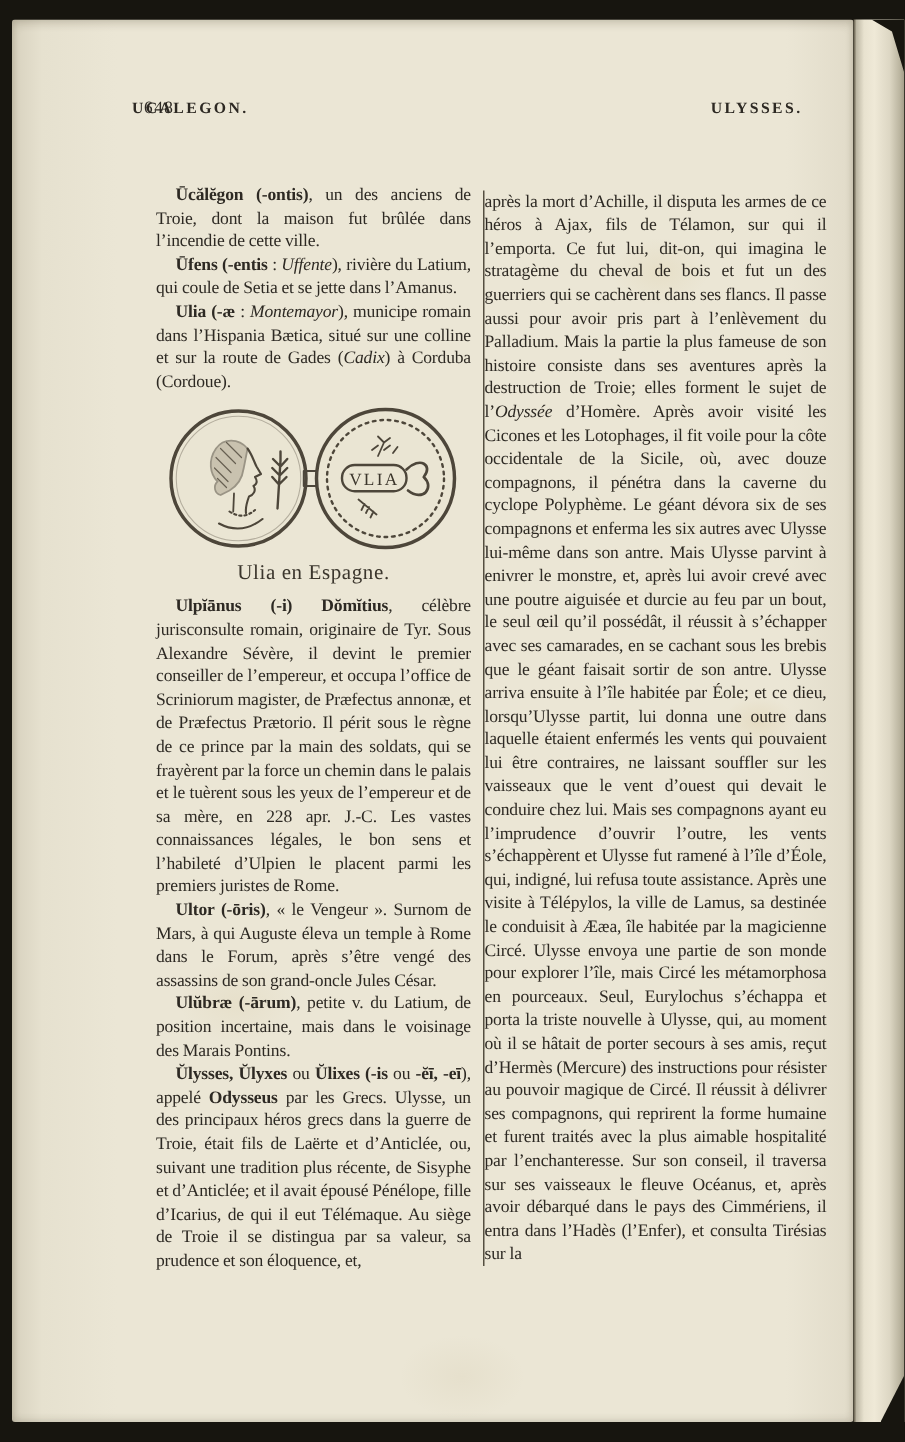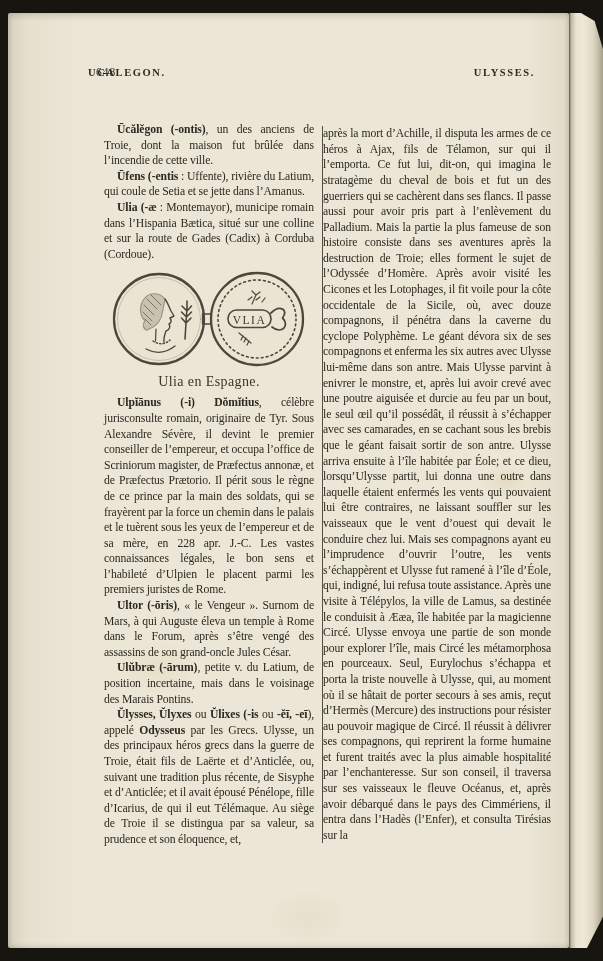--- a/index.html
+++ b/index.html
@@ -40,21 +40,21 @@
   .rh-right { right:0; width:218px; text-align:right; }
   .columns { position:absolute; left:96px; top:84px; width:447px; display:flex; align-items:center;margin-top:25px; }
   .col-left  { width:218px; padding-right:8px; }
   .col-right { width:229px; border-left:1px solid #544e40; }
   .entry {
     font-size:11.7px; line-height:15.6px; text-align:justify;
     text-indent:13px; letter-spacing:-0.1px; word-spacing:-0.2px;
   }
   .noindent { text-indent:0; }
   .bf { font-weight:bold; }
-  .it { }
+  .it { font-style:italic; }
   .coin-figure { margin:7px 0 5px; text-align:center; }
   .coin-figure svg { display:inline-block; }
   .figcap { font-size:14px; letter-spacing:.4px; margin-top:1px; color:#3b362d; text-align:center; }
   .coinstroke { stroke:#4d463a; fill:none; stroke-linecap:round; stroke-linejoin:round; }
 </style>
 </head>
 <body>
 
 <div class="scene">
 

